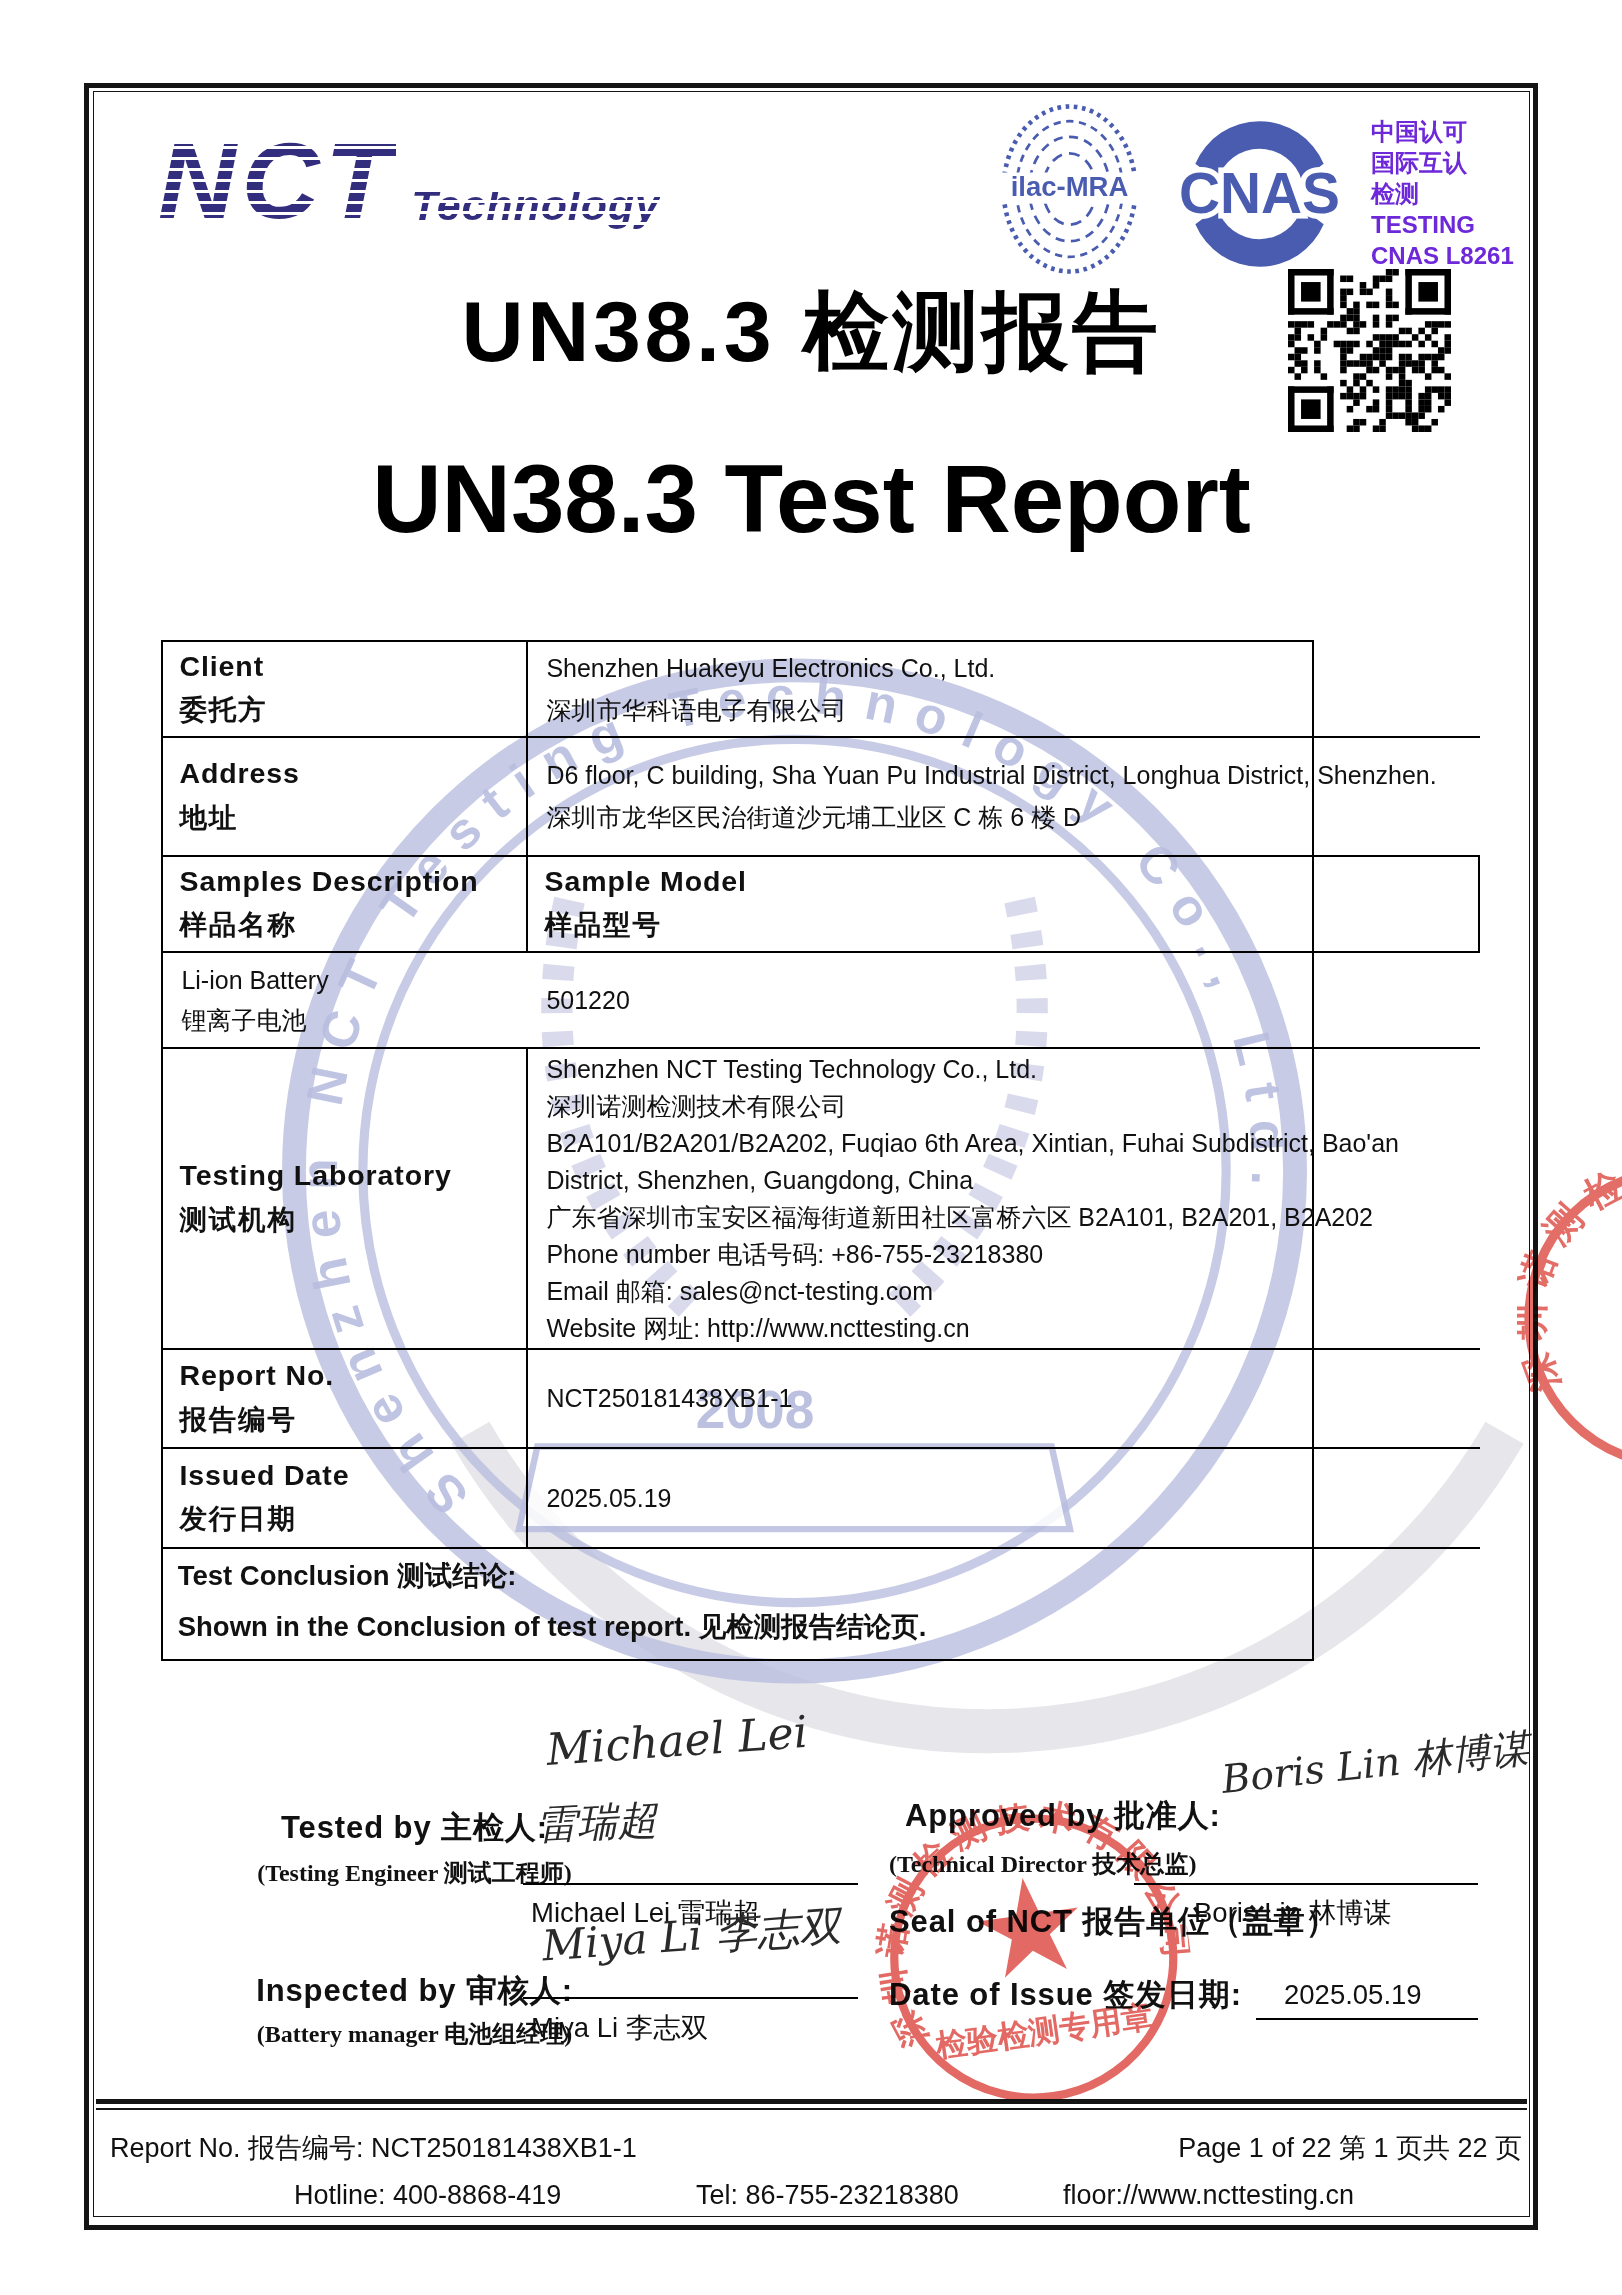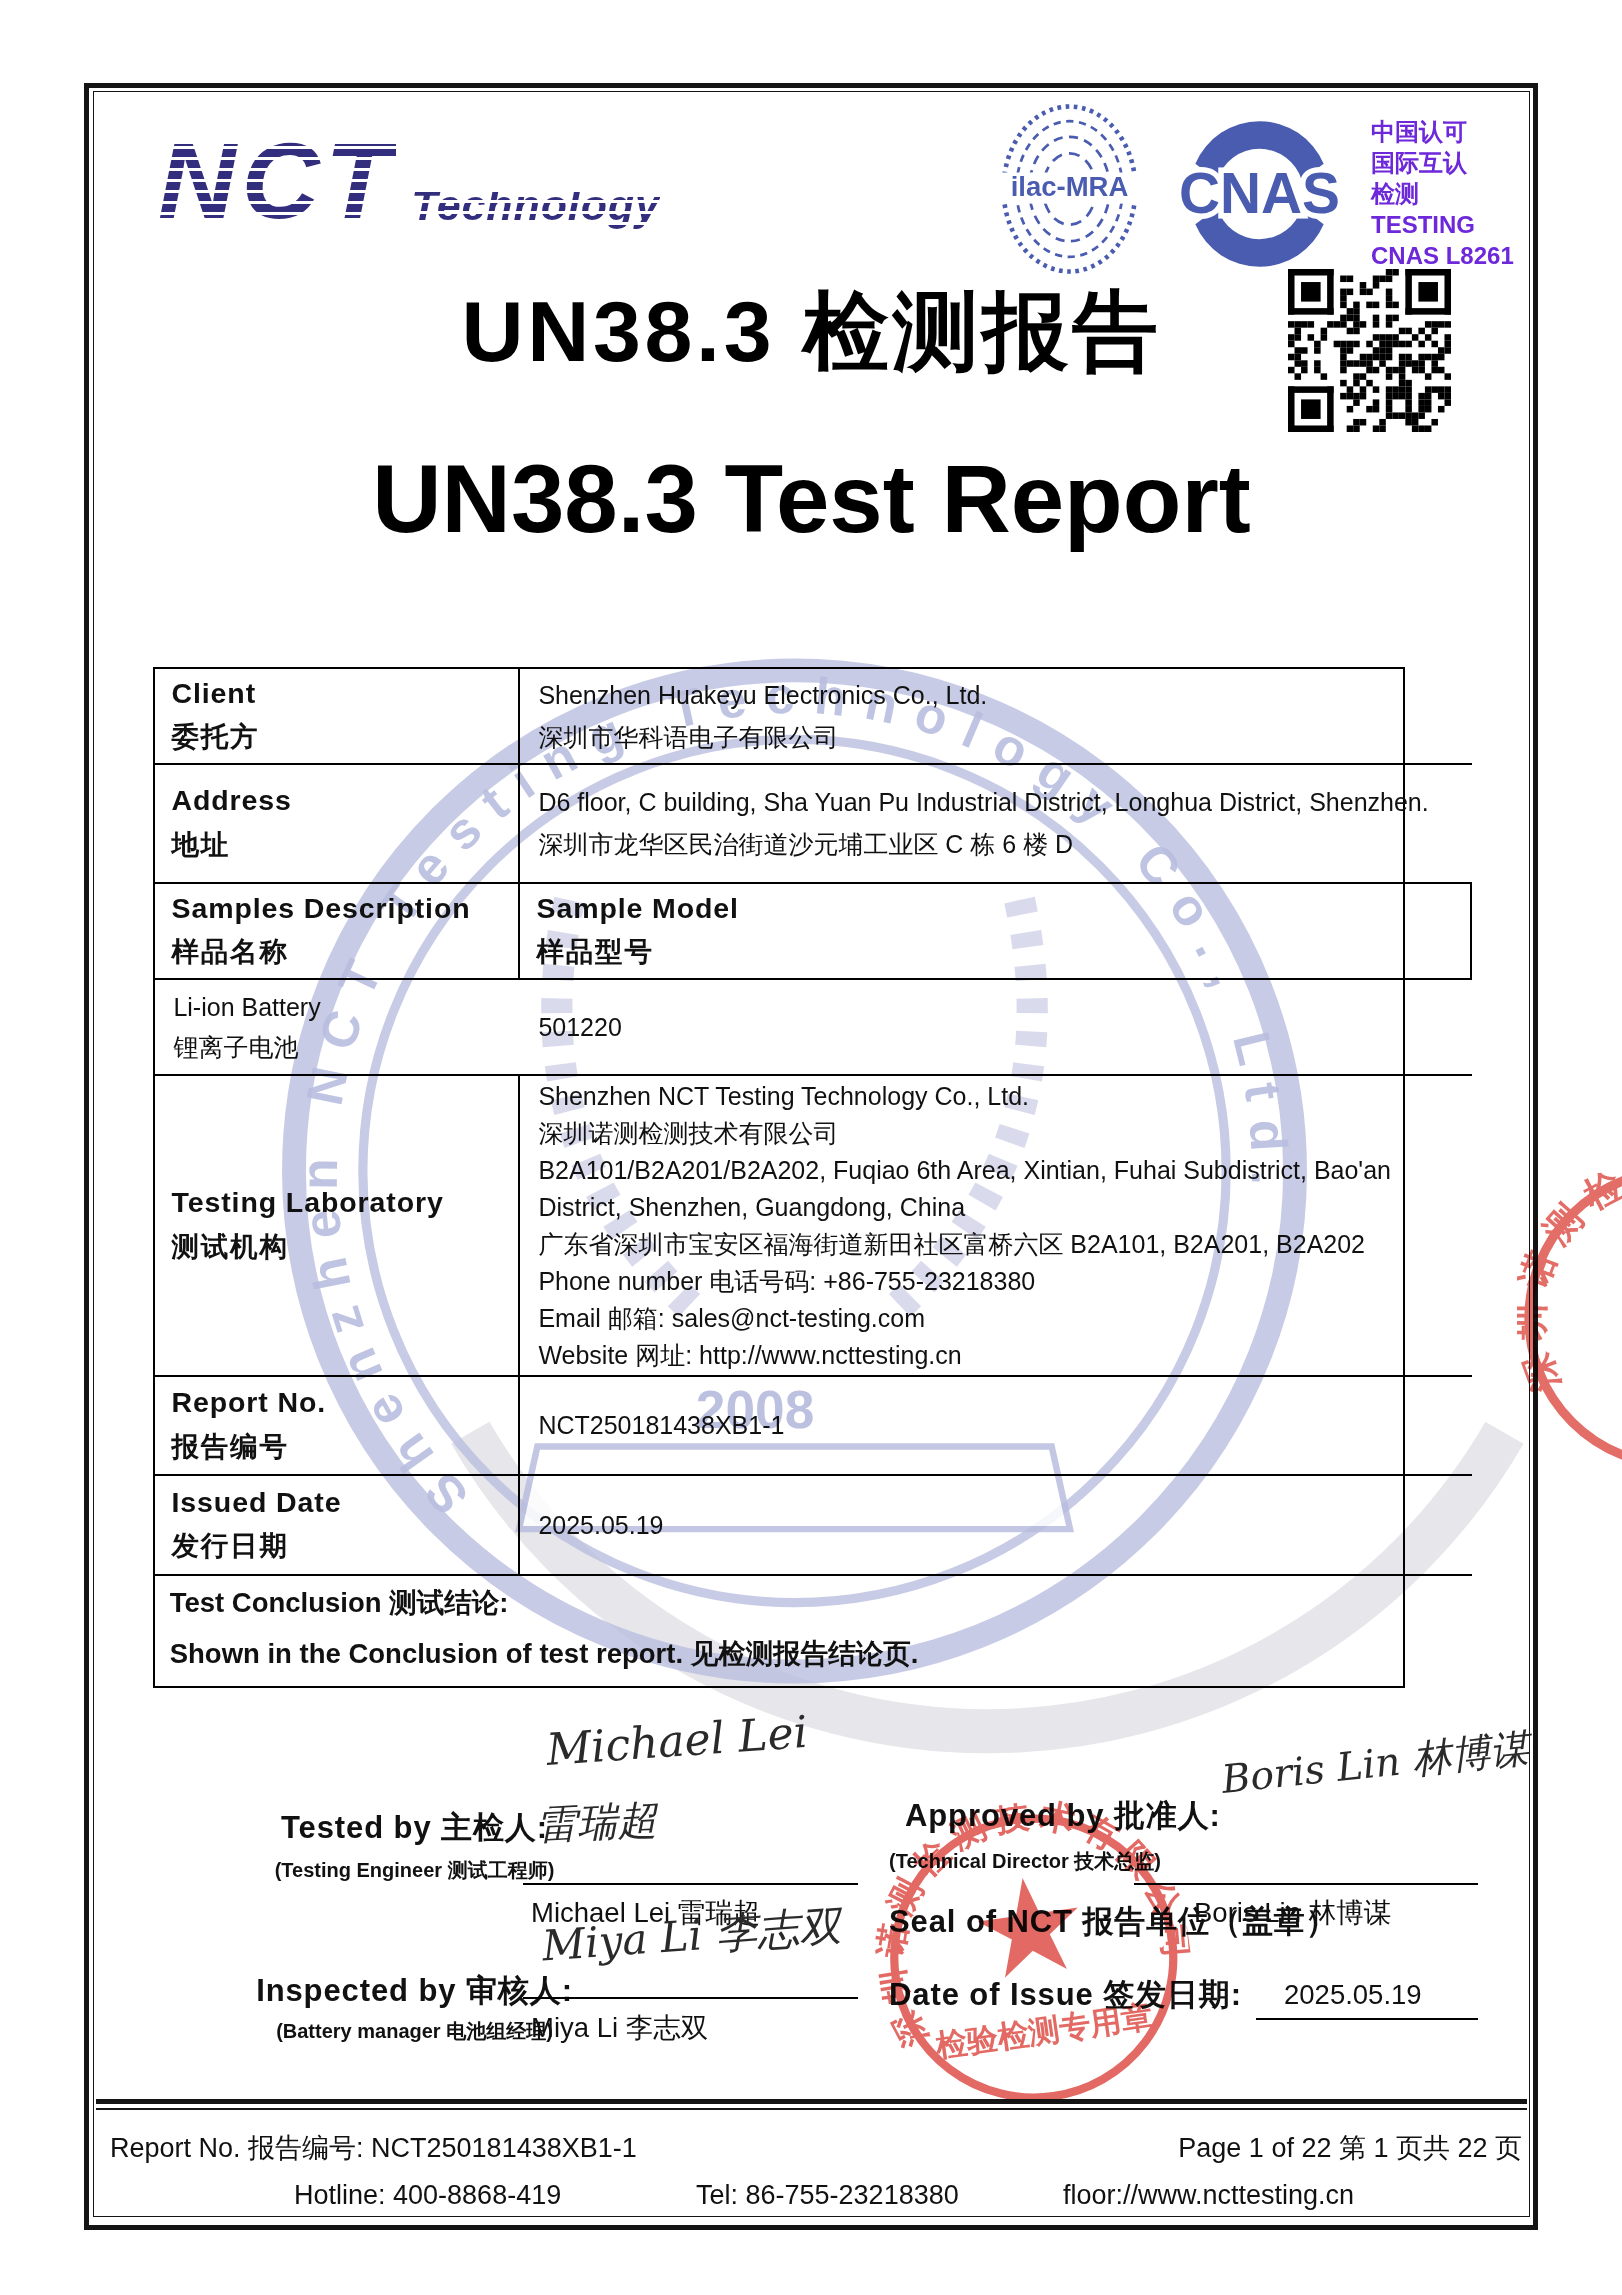--- a/index.html
+++ b/index.html
@@ -17,37 +17,37 @@
     .nct-big,.nct-small{background-image:repeating-linear-gradient(180deg,#332d7d 0 8.3px,#ffffff 8.3px 11px);
       -webkit-background-clip:text;background-clip:text;-webkit-text-fill-color:transparent;}
   }
   
   #accred-text{left:1371px;top:116px;width:161px;color:#6d28d9;font-weight:bold;font-size:24px;line-height:31px;}
   
   .title{left:93px;width:1437px;text-align:center;font-weight:bold;color:#000;}
   #title-cn{top:274px;font-size:86px;letter-spacing:3.7px;}
   #title-en{top:444px;font-size:96px;letter-spacing:0px;}
   
-  #main-table{left:153px;top:640px;width:1252px;height:1021px;border:2.8px solid #000;box-sizing:border-box;
+  #main-table{left:161px;top:640px;width:1153px;height:1021px;border:2.8px solid #000;box-sizing:border-box;
      display:grid;grid-template-columns:365px 952px;
-     grid-template-rows:96px 119px 96px 96px 301px 99px 100px auto;margin-top:27px;}
+     grid-template-rows:96px 119px 96px 96px 301px 99px 100px auto;}
   .cell{border-right:2.8px solid #000;border-bottom:2.8px solid #000;box-sizing:border-box;
      display:flex;flex-direction:column;justify-content:center;background:transparent;}
   .cell.last-col{border-right:none;}
   .cell.last-row{border-bottom:none;}
   .lbl{padding-left:16.5px;}
   .lbl .en{font-size:28.5px;font-weight:bold;letter-spacing:0.9px;}
   .lbl .cn{font-size:27.5px;font-weight:bold;margin-top:9.2px;letter-spacing:1.8px;}
   .val{padding-left:18.4px;padding-right:9.2px;font-size:25px;line-height:37px;}
   .val .vline{display:block;}
   .conclusion{grid-column:1 / span 2;padding:9.2px 14.7px;font-weight:bold;font-size:27.5px;justify-content:flex-start;}
   .conclusion .c2{margin-top:14.7px;}
   
   .sig-label{font-weight:bold;font-size:31px;letter-spacing:0.9px;}
-  .sig-sub{font-weight:bold;font-size:20px;}
+  .sig-sub{font-weight:bold;font-size:24px;font-family:Liberation Serif, serif;}
   .script{font-family:"DejaVu Serif", serif;font-style:italic;color:#2a2a2a;}
   .sig-line{border-top:2.8px solid #000;}
   .printed{font-size:27.5px;}
   
   .stamp{mix-blend-mode:multiply;}
   
   .sep{left:96px;width:1431px;background:#141414;}
   .fTxt{font-size:27px;}
 </style>
 </head>

